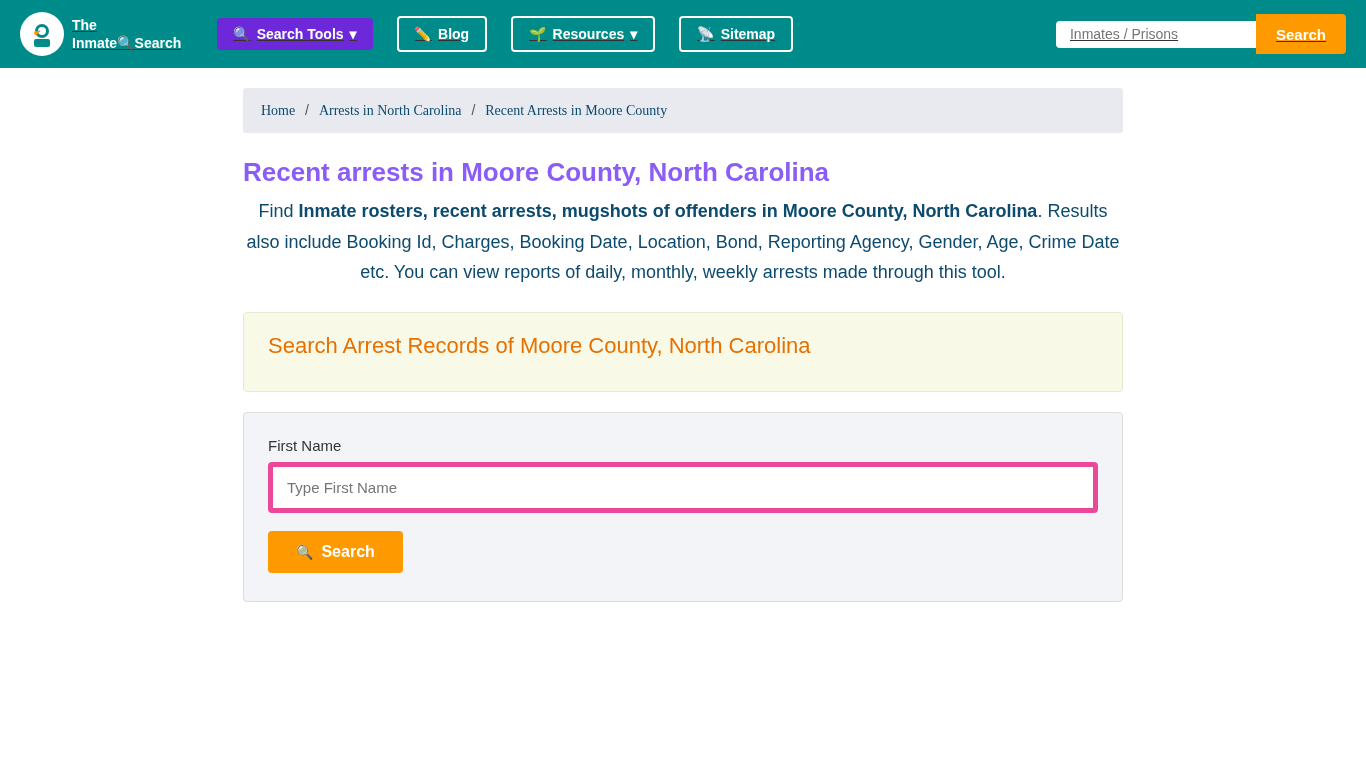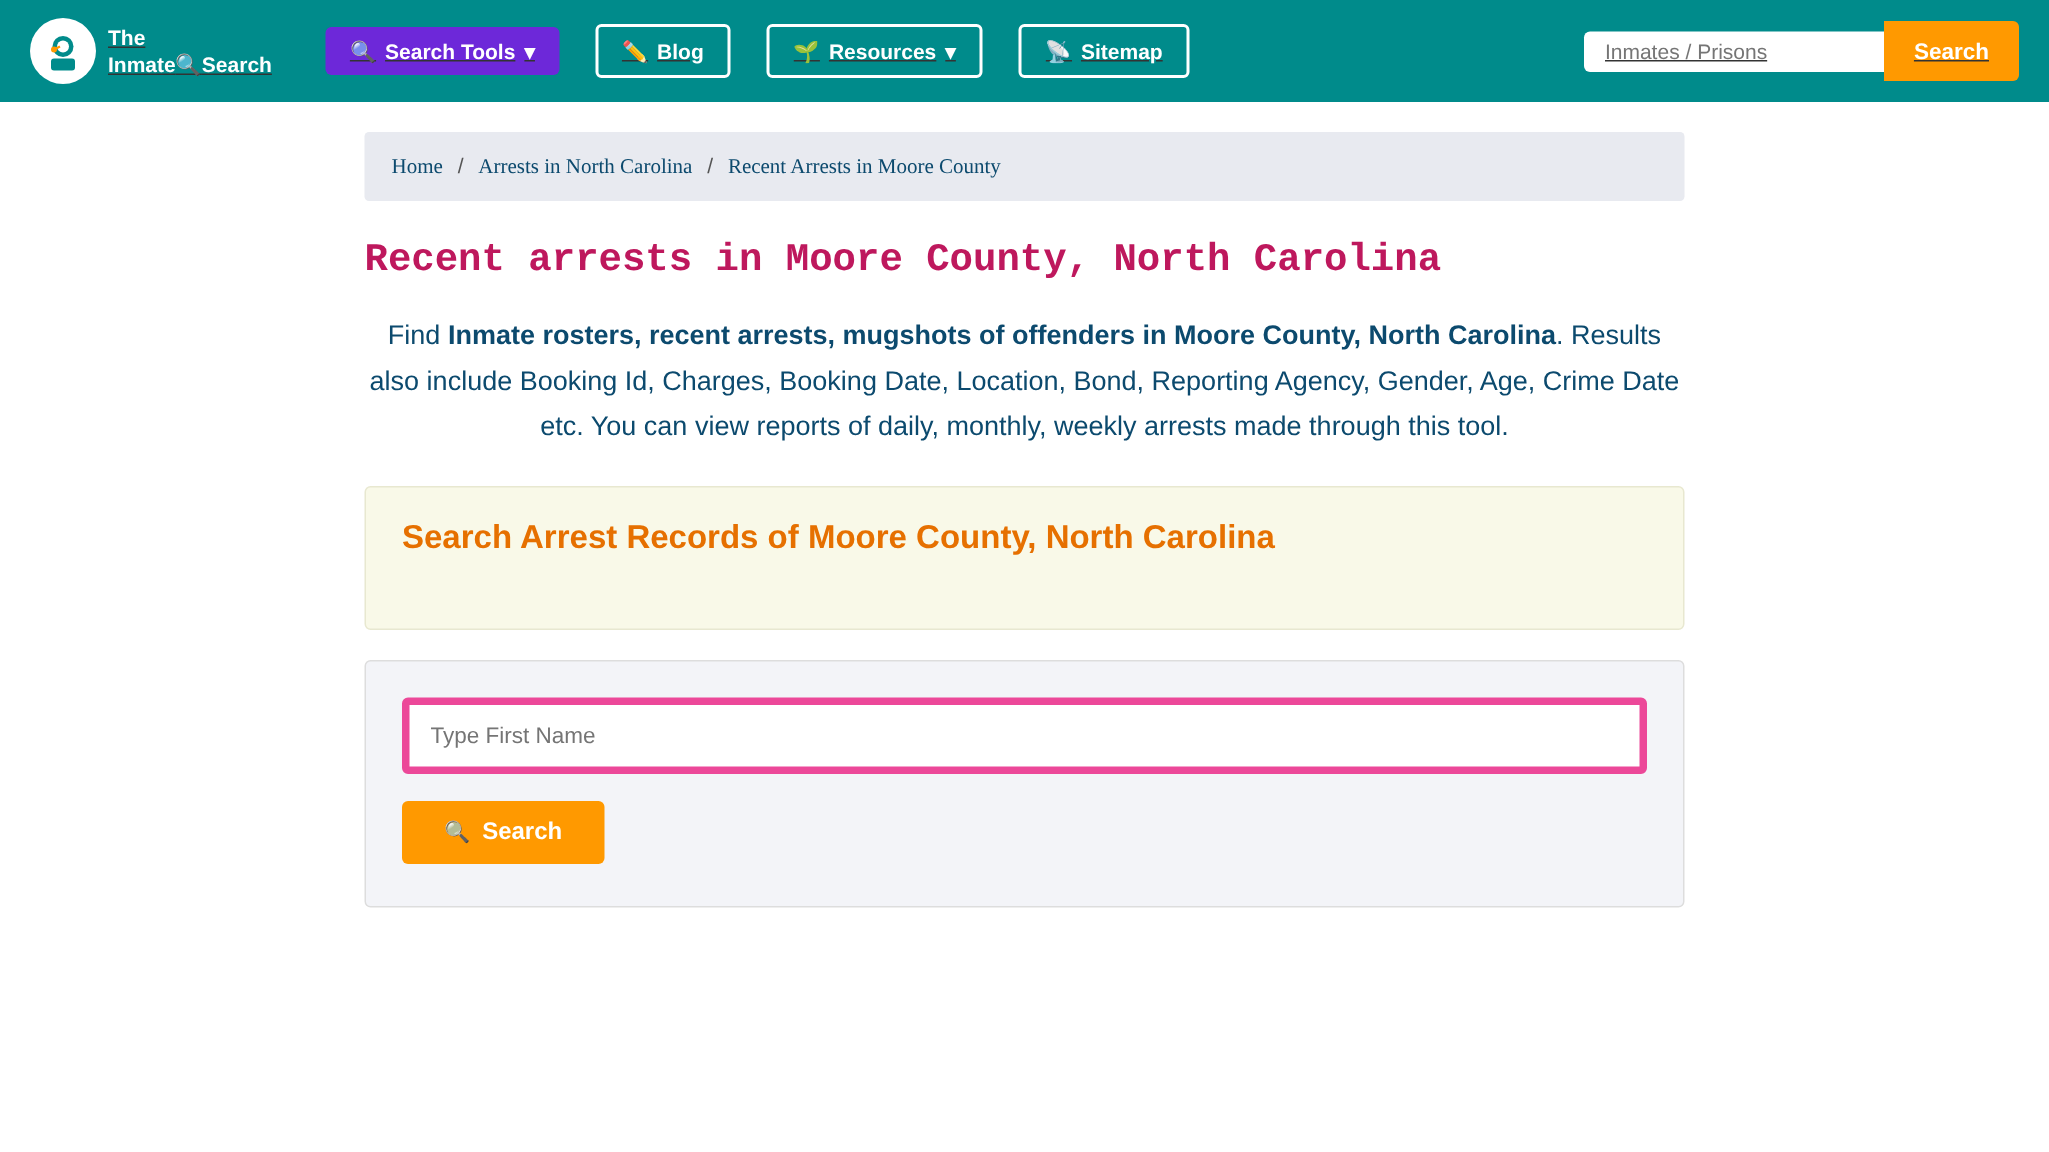--- a/index.html
+++ b/index.html
@@ -114,23 +114,22 @@
     }
     .breadcrumb .sep {
       margin: 0 6px;
       color: #555;
     }
 
     
     .page-title {
       font-size: 26px;
       font-weight: bold;
-      color: #be185d;
-      margin-bottom: 20px;
-      font-family: Liberation Mono, monospace;
+      color: #8b5cf6;
+      margin-bottom: 8px;
     }
 
     
     .description {
       font-size: 18px;
       line-height: 1.7;
       color: #0c4a6e;
       margin-bottom: 24px;
       text-align: center;
     }
@@ -141,23 +140,23 @@
     
     .search-section {
       background: #f9f9e8;
       border: 1px solid #e8e8d0;
       border-radius: 4px;
       padding: 20px 24px 28px;
       margin-bottom: 20px;
     }
     .search-section-title {
       font-size: 22px;
-      font-weight: bold;
+      font-weight: normal;
       color: #e67000;
-      margin-bottom: 20px;
+      margin-bottom: 4px;
     }
 
     
     .form-container {
       background: #f3f4f8;
       border: 1px solid #ddd;
       border-radius: 4px;
       padding: 24px 24px 28px;
     }
     .form-group {
@@ -267,20 +266,21 @@
   <p class="description">
     <span>Find </span><strong>Inmate rosters, recent arrests, mugshots of offenders in Moore County, North Carolina</strong><span>. Results also include Booking Id, Charges, Booking Date, Location, Bond, Reporting Agency, Gender, Age, Crime Date etc. You can view reports of daily, monthly, weekly arrests made through this tool.</span>
   </p>
 
   <div class="search-section">
     <div class="search-section-title">Search Arrest Records of Moore County, North Carolina</div>
   </div>
 
   <div class="form-container">
     <div class="form-group">
+      <label class="form-label">First Name</label>
       <input type="text" class="form-input" placeholder="Type First Name" style="">
     </div>
     <button class="search-submit-btn">
       <span class="icon-search"></span>
       <span>Search</span>
     </button>
   </div>
 
 </div>
 

